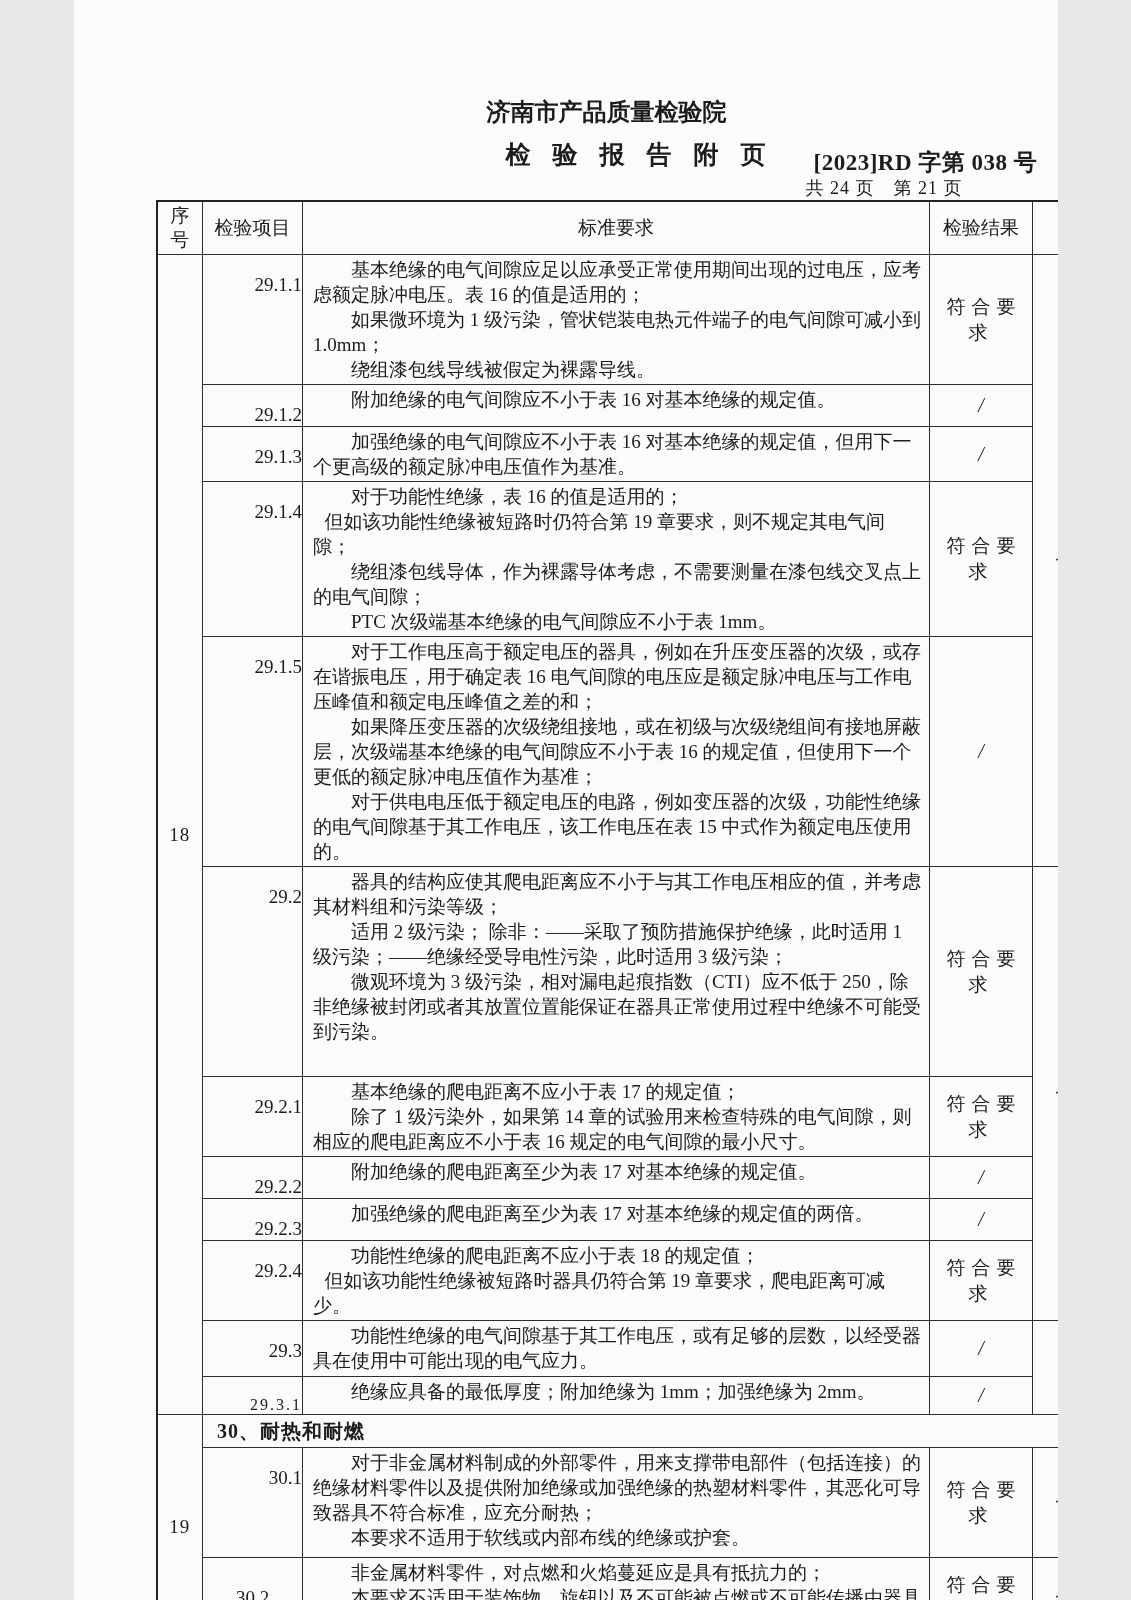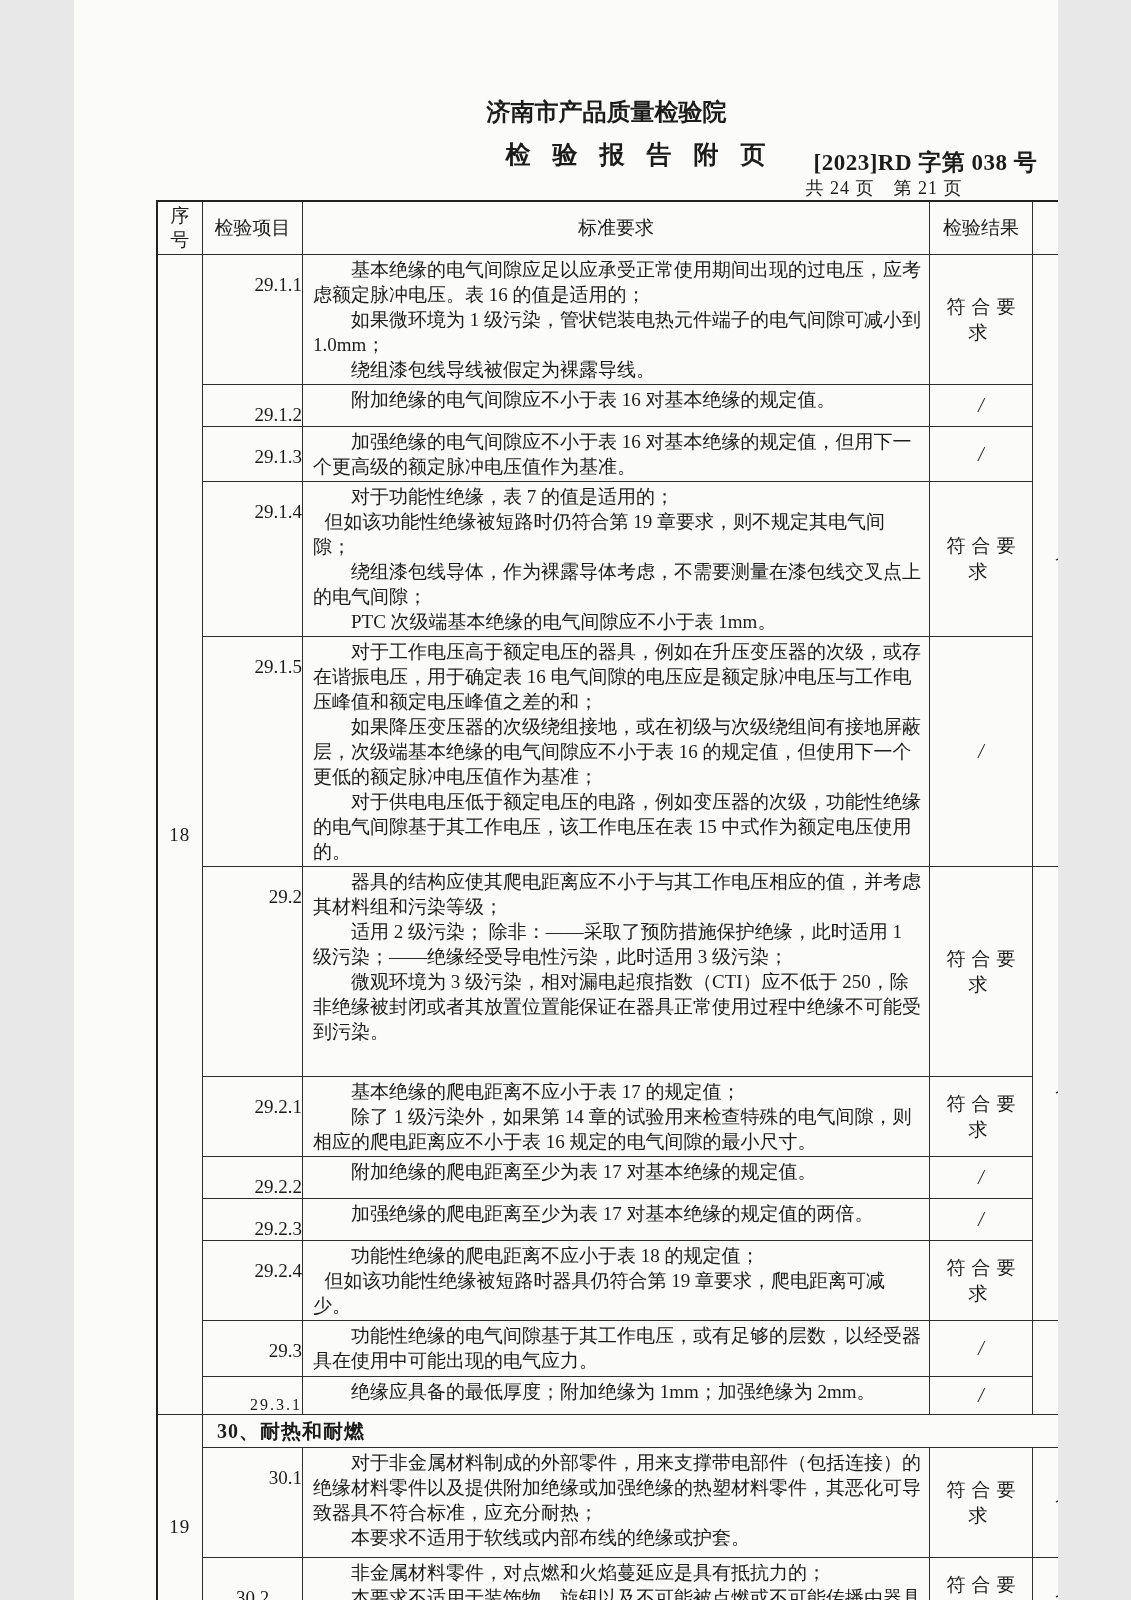--- a/index.html
+++ b/index.html
@@ -118,21 +118,21 @@
       <td class="c-item">29.1.3</td>
       <td class="c-req">
         <p>加强绝缘的电气间隙应不小于表 16 对基本绝缘的规定值，但用下一个更高级的额定脉冲电压值作为基准。</p>
       </td>
       <td class="c-res"><span class="slash">/</span></td>
     </tr>
 
     <tr style="height:130px">
       <td class="c-item">29.1.4</td>
       <td class="c-req">
-        <p>对于功能性绝缘，表 7 的值是适用的；</p>
+        <p>对于功能性绝缘，表 16 的值是适用的；</p>
         <p class="flush">但如该功能性绝缘被短路时仍符合第 19 章要求，则不规定其电气间隙；</p>
         <p>绕组漆包线导体，作为裸露导体考虑，不需要测量在漆包线交叉点上的电气间隙；</p>
         <p>PTC 次级端基本绝缘的电气间隙应不小于表 1mm。</p>
       </td>
       <td class="c-res"><span class="sp">符合要求</span></td>
     </tr>
 
     <tr style="height:226px">
       <td class="c-item">29.1.5</td>
       <td class="c-req">

